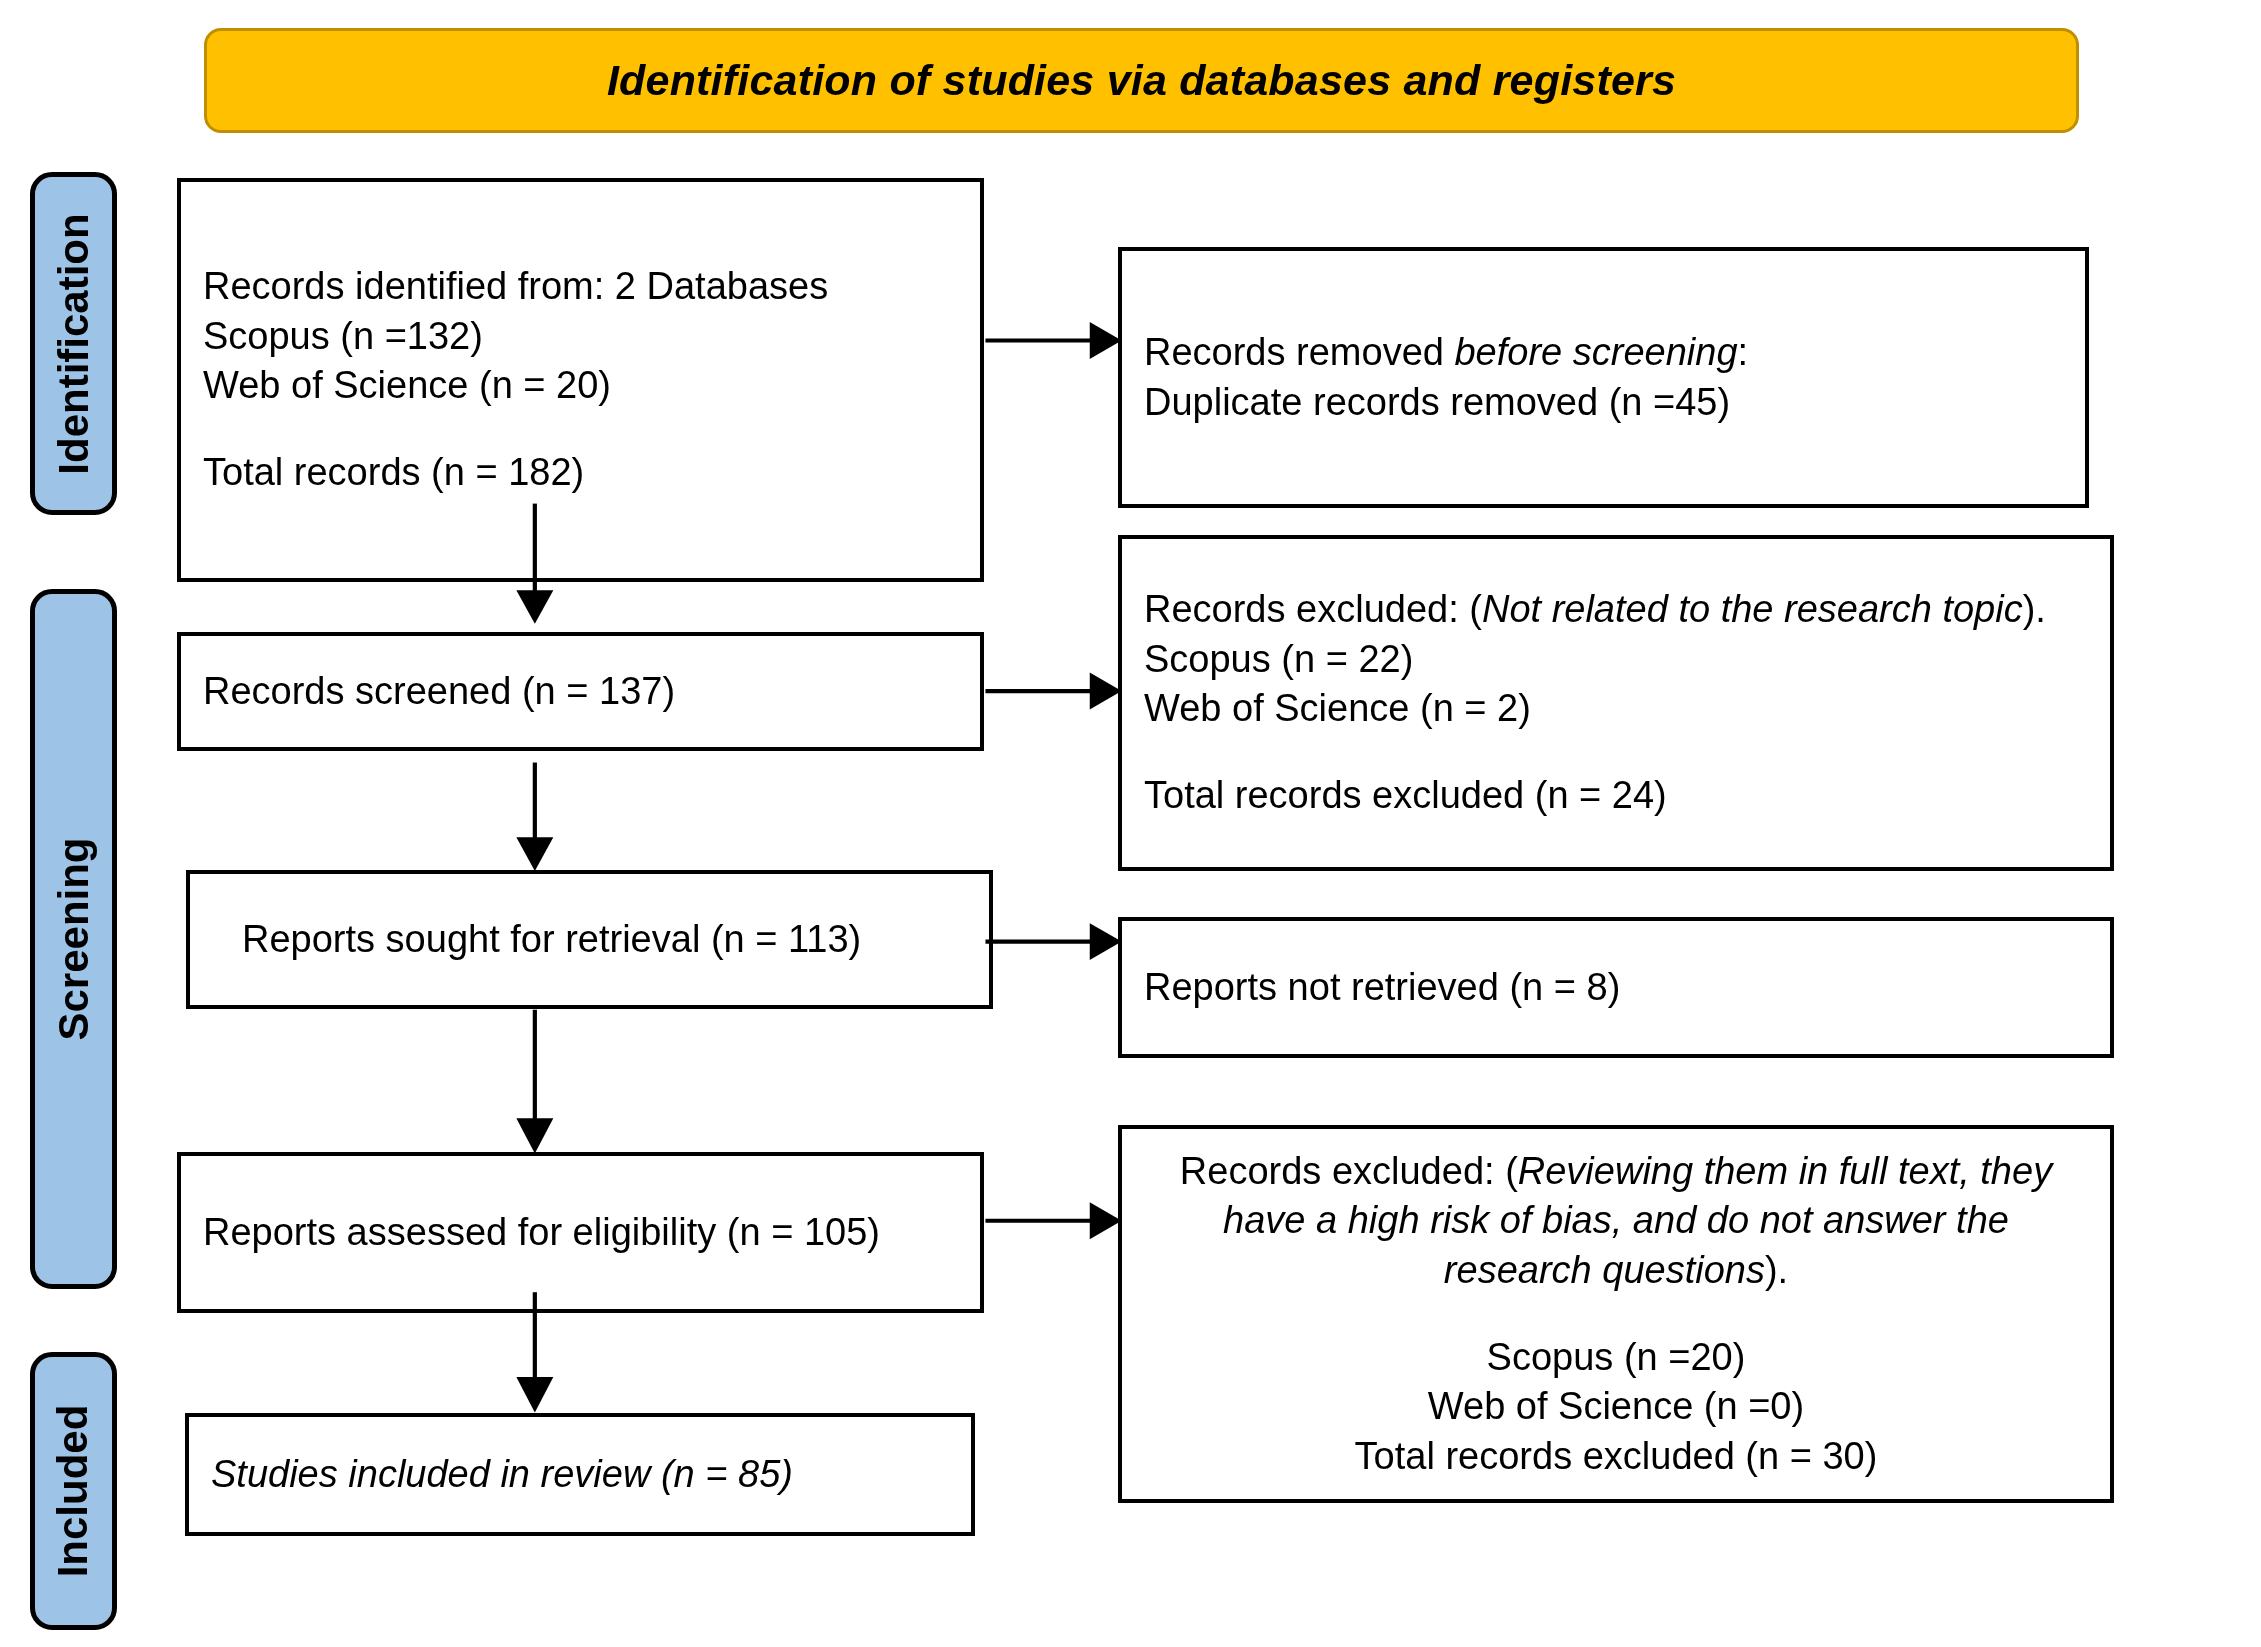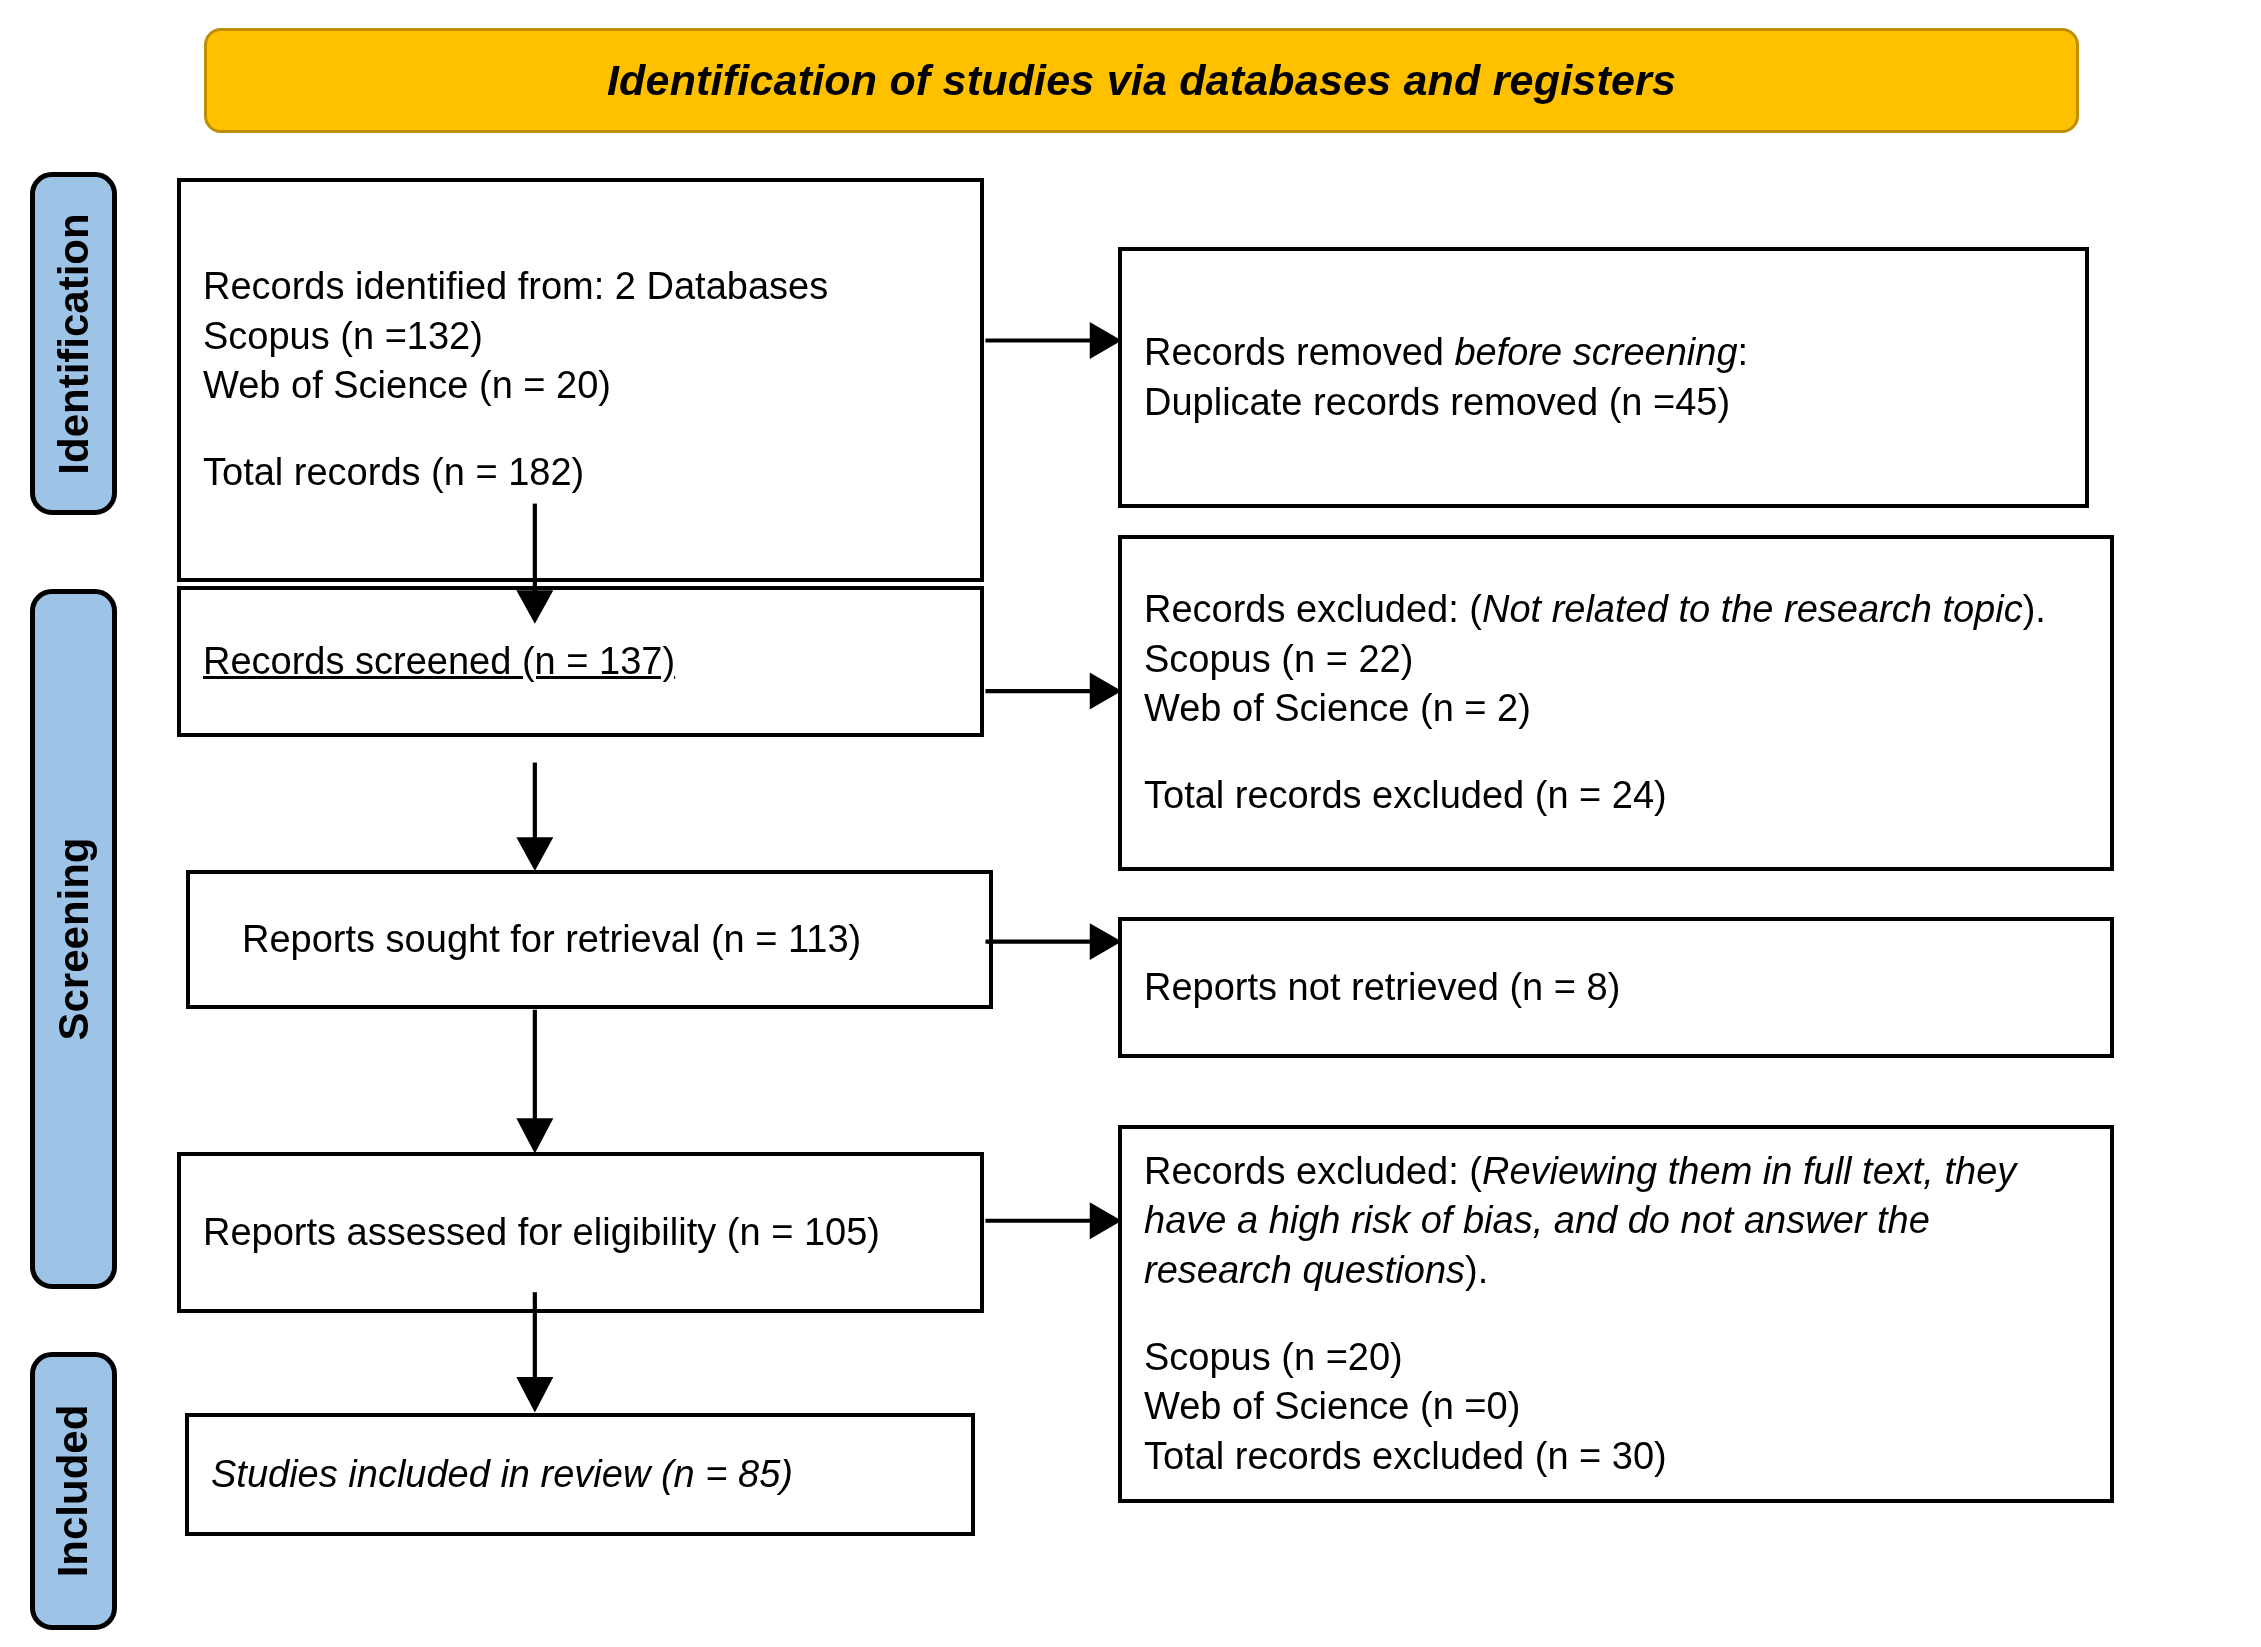--- a/index.html
+++ b/index.html
@@ -83,30 +83,30 @@
     color: #000000;
     padding: 0 22px;
     white-space: pre-wrap;
   }
   .spacer { height: 38px; }
 
   em { font-style: italic; }
 
   
   #box-identified   { left: 177px; top: 178px;  width: 807px; height: 404px; }
-  #box-screened     { left: 177px; top: 586px;  width: 807px; height: 151px; text-decoration: underline; }
+  #box-screened     { left: 177px; top: 632px;  width: 807px; height: 119px; }
   #box-sought       { left: 186px; top: 870px; width: 807px; height: 139px; padding-left: 30px; }
   #box-assessed     { left: 177px; top: 1152px; width: 807px; height: 161px; }
   #box-included     { left: 185px; top: 1413px; width: 790px; height: 123px; font-style: italic; }
 
   
   #box-removed      { left: 1118px; top: 210px;  width: 971px; height: 261px; margin-top: 37px; }
   #box-excluded1    { left: 1118px; top: 535px;  width: 996px; height: 336px; }
   #box-notretrieved { left: 1118px; top: 917px; width: 996px; height: 141px; }
-  #box-excluded2    { left: 1118px; top: 1125px; width: 996px; height: 378px; }
+  #box-excluded2    { left: 1118px; top: 1125px; width: 996px; height: 378px; text-align: center; }
 
   
   #connectors {
     position: absolute;
     left: 0; top: 0;
     width: 2261px; height: 1647px;
     pointer-events: none;
   }
   #connectors line { stroke: #000000; stroke-width: 5; }
   #connectors polygon { fill: #000000; }

